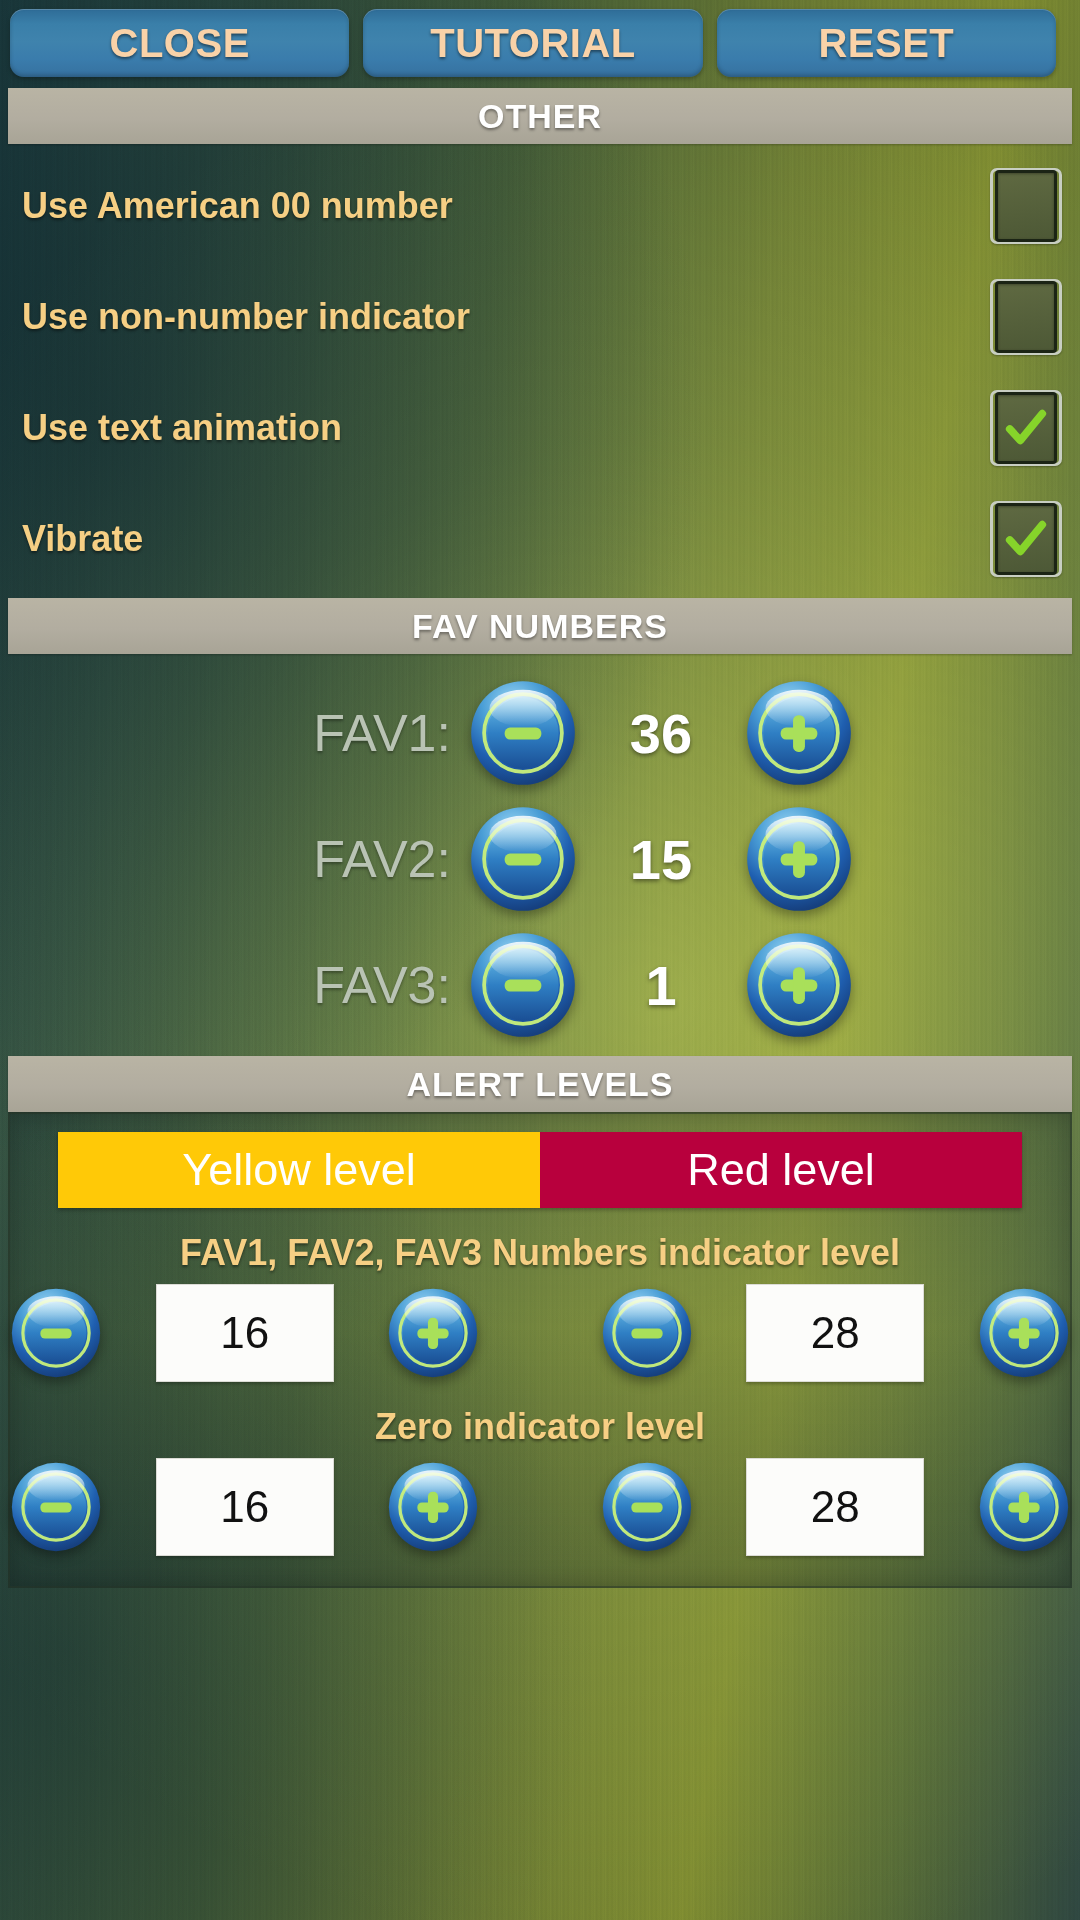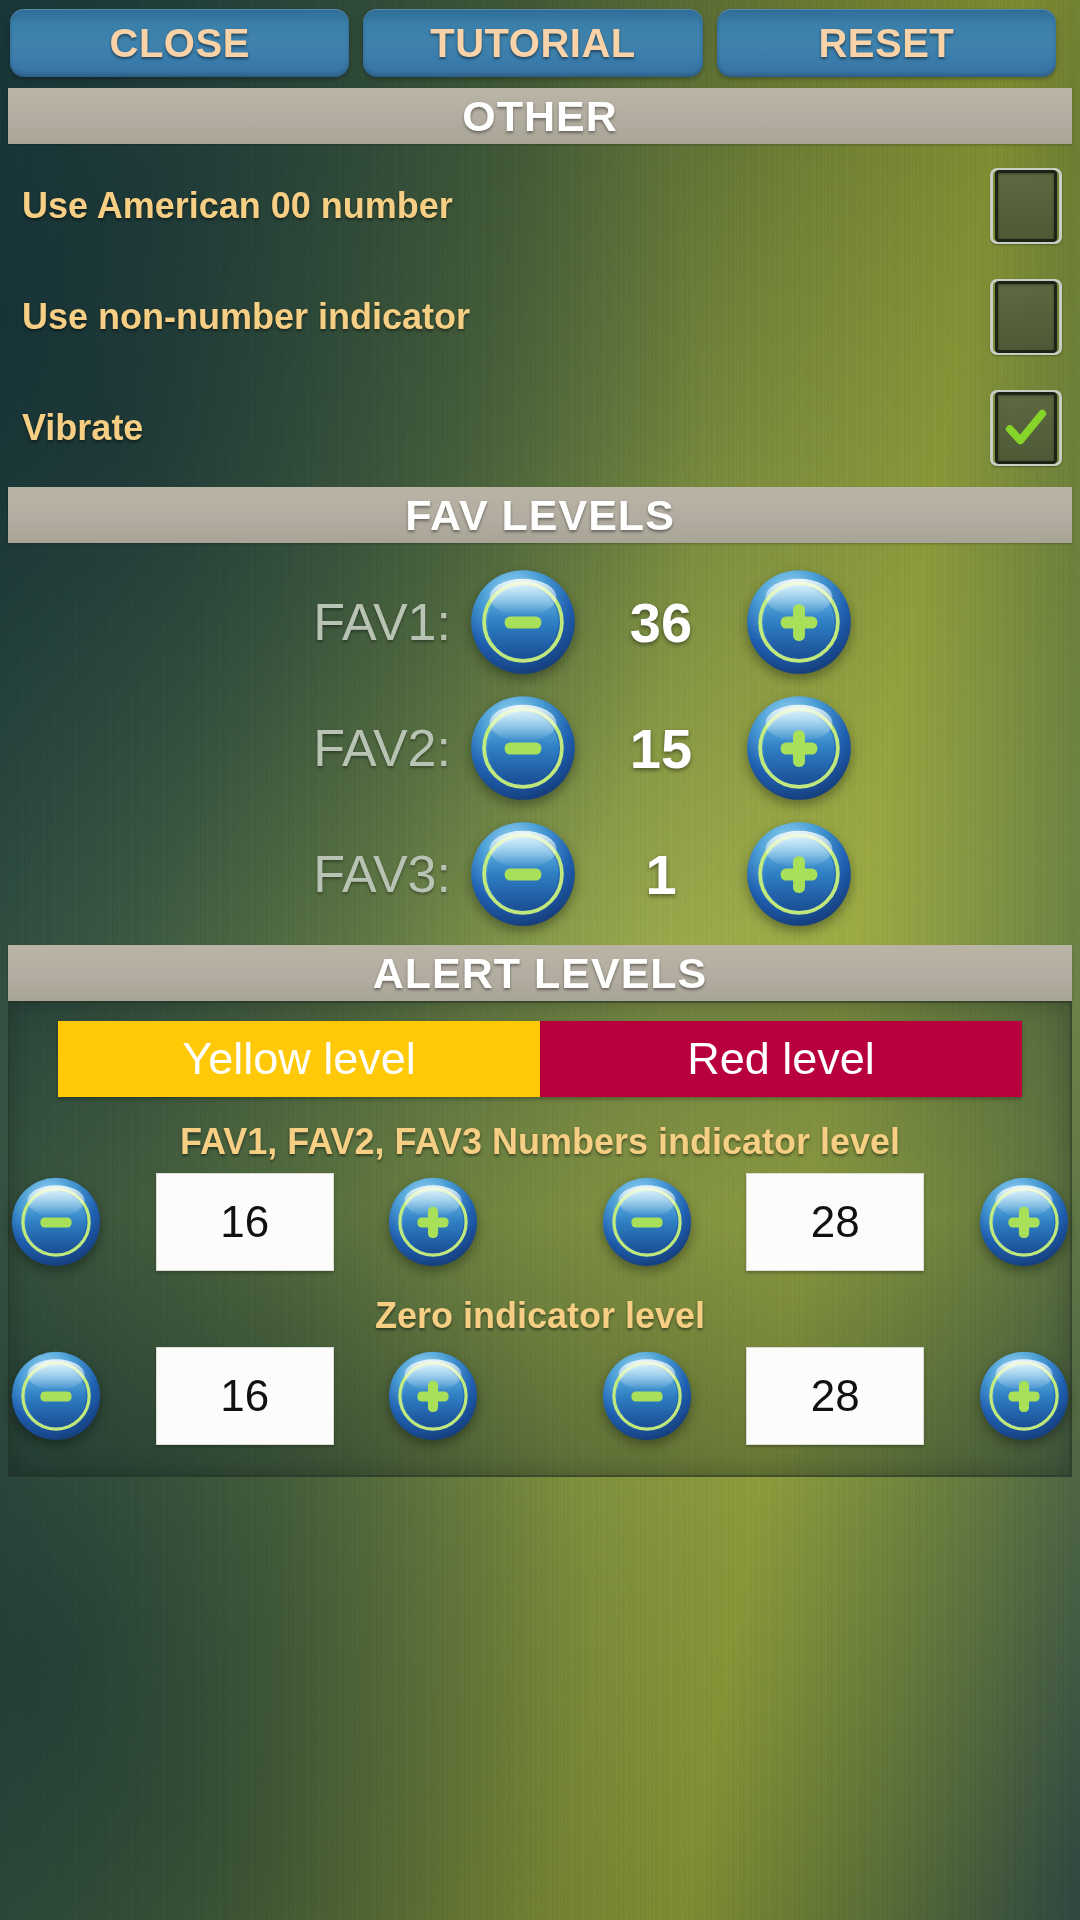--- a/index.html
+++ b/index.html
@@ -85,21 +85,21 @@
   .sectionbar {
     position: relative;
     z-index: 3;
     height: 56px;
     margin: 0 8px;
     background: linear-gradient(180deg, #b9b4a4 0%, #b2ada0 55%, #a8a496 100%);
     display: flex;
     align-items: center;
     justify-content: center;
     color: #ffffff;
-    font-size: 43px;
+    font-size: 34px;
     font-weight: bold;
     letter-spacing: 1px;
     text-shadow: 0 2px 3px rgba(0,0,0,0.40);
     box-shadow: 0 1px 2px rgba(0,0,0,0.25);
   }
 
   
   .checkzone {
     position: relative;
     z-index: 3;
@@ -295,36 +295,46 @@
 
     <div class="checkrow">
       <span class="checkrow-label">Use non-number indicator</span>
       <span class="cbox" data-checked="false">
         <span class="cbox-inner">
           
         </span>
       </span>
     </div>
 
+    <div class="checkrow">
+      <span class="checkrow-label">Use text animation</span>
+      <span class="cbox" data-checked="true">
+        <span class="cbox-inner">
+          <svg class="tick" viewBox="0 0 48 48">
+            <path d="M7 25 L18 37 L41 9" fill="none" stroke="#86d42a" stroke-width="8" stroke-linecap="round" stroke-linejoin="round"></path>
+          </svg>
+        </span>
+      </span>
+    </div>
 
     <div class="checkrow">
       <span class="checkrow-label">Vibrate</span>
       <span class="cbox" data-checked="true">
         <span class="cbox-inner">
           <svg class="tick" viewBox="0 0 48 48">
             <path d="M7 25 L18 37 L41 9" fill="none" stroke="#86d42a" stroke-width="8" stroke-linecap="round" stroke-linejoin="round"></path>
           </svg>
         </span>
       </span>
     </div>
 
   </div>
 
   <div class="sectionbar">
-    <span>FAV LEVELS</span>
+    <span>FAV NUMBERS</span>
   </div>
 
   <div class="favzone">
 
     <div class="favrow">
       <span class="favlabel">FAV1:</span>
       <button class="orb">
         <svg viewBox="0 0 100 100">
           <defs>
             <radialGradient id="gA" cx="40%" cy="22%" r="78%">

